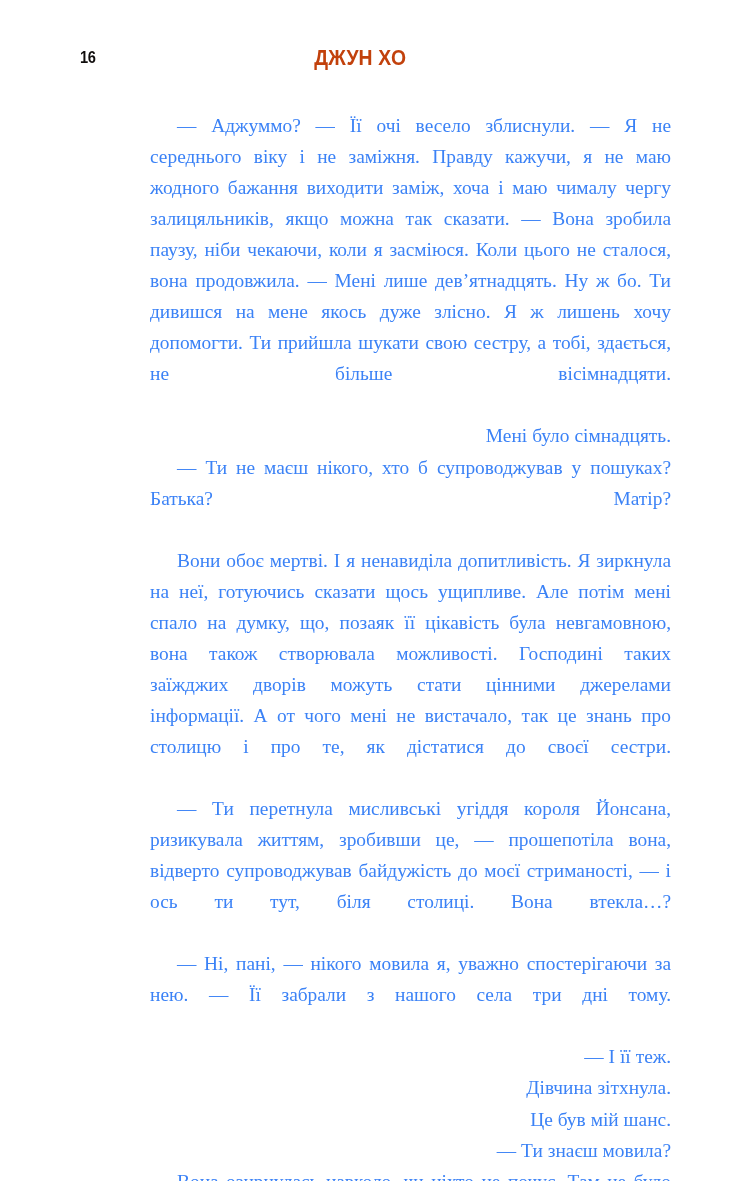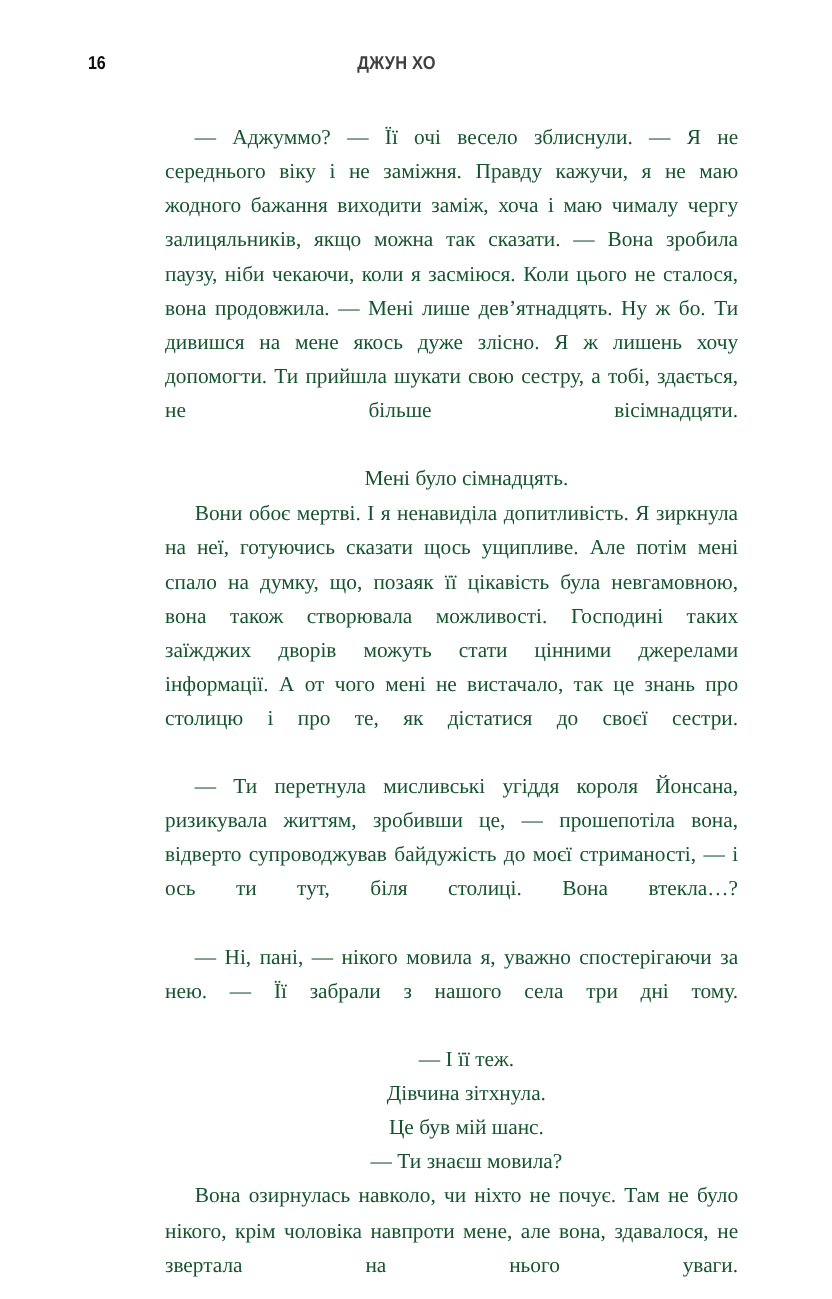--- a/index.html
+++ b/index.html
@@ -42,82 +42,83 @@
   }
 
   .running-title {
     position: absolute;
     left: 0;
     top: 0;
     width: 656px;
     text-align: center;
     font-family: "Liberation Sans", sans-serif;
     font-weight: bold;
-    font-size: 17px;
+    font-size: 22px;
     line-height: 24px;
     letter-spacing: 0.2px;
-    color: #404040;
+    color: #c2410c;
   }
 
   .running-title span {
     display: inline-block;
     transform: scaleX(0.88);
   }
 
   
   .textblock {
     position: absolute;
     left: 118px;
     top: 110px;
     width: 521px;
   }
 
   .para {
     margin: 0;
     font-family: "Liberation Serif", "DejaVu Serif", serif;
     font-size: 19.4px;
     line-height: 31.05px;
-    color: #14532d;
+    color: #3b82f6;
     text-align: justify;
     text-indent: 27px;
     hyphens: manual;
     -webkit-hyphens: manual;
     word-spacing: 0.1px;
   }
 
   
   .para:after {
     content: "";
     display: inline-block;
     width: 100%;
   }
 
   .para.short:after {
     content: none;
   }
 
   .para.short {
-    text-align: center;
+    text-align: right;
   }
 </style>
 </head>
 <body>
 
 <div class="page">
 
   <div class="running-head">
     <div class="folio">16</div>
     <div class="running-title">
       <span>ДЖУН ХО</span>
     </div>
   </div>
 
   <div class="textblock">
     <p class="para">— Аджуммо? — Її очі весело зблиснули. — Я не середнього віку і не заміжня. Правду кажучи, я не маю жодного бажання виходити заміж, хоча і маю чималу чергу залицяльників, якщо можна так сказати. — Вона зробила паузу, ніби чекаючи, коли я засміюся. Коли цього не сталося, вона продовжила. — Мені лише дев’ятнадцять. Ну ж бо. Ти дивишся на мене якось дуже злісно. Я ж лишень хочу допомогти. Ти прийшла шукати свою сестру, а тобі, здається, не більше вісімнадцяти.</p>
     <p class="para short">Мені було сімнадцять.</p>
+    <p class="para">— Ти не маєш нікого, хто б супроводжував у пошуках? Батька? Матір?</p>
     <p class="para">Вони обоє мертві. І я ненавиділа допитливість. Я зиркнула на неї, готуючись сказати щось ущипливе. Але потім мені спало на думку, що, позаяк її цікавість була невгамовною, вона також створювала можливості. Господині таких заїжджих дворів можуть стати цінними джерелами інформації. А от чого мені не вистачало, так це знань про столицю і про те, як дістатися до своєї сестри.</p>
     <p class="para">— Ти перетнула мисливські угіддя короля Йонсана, ризикувала життям, зробивши це, — прошепотіла вона, відверто супроводжував байдужість до моєї стриманості, — і ось ти тут, біля столиці. Вона втекла…?</p>
     <p class="para">— Ні, пані, — нікого мовила я, уважно спостерігаючи за нею. — Її забрали з нашого села три дні тому.</p>
     <p class="para short">— І її теж.</p>
     <p class="para short">Дівчина зітхнула.</p>
     <p class="para short">Це був мій шанс.</p>
     <p class="para short">— Ти знаєш мовила?</p>
     <p class="para">Вона озирнулась навколо, чи ніхто не почує. Там не було нікого, крім чоловіка навпроти мене, але вона, здавалося, не звертала на нього уваги.</p>
   </div>
 

